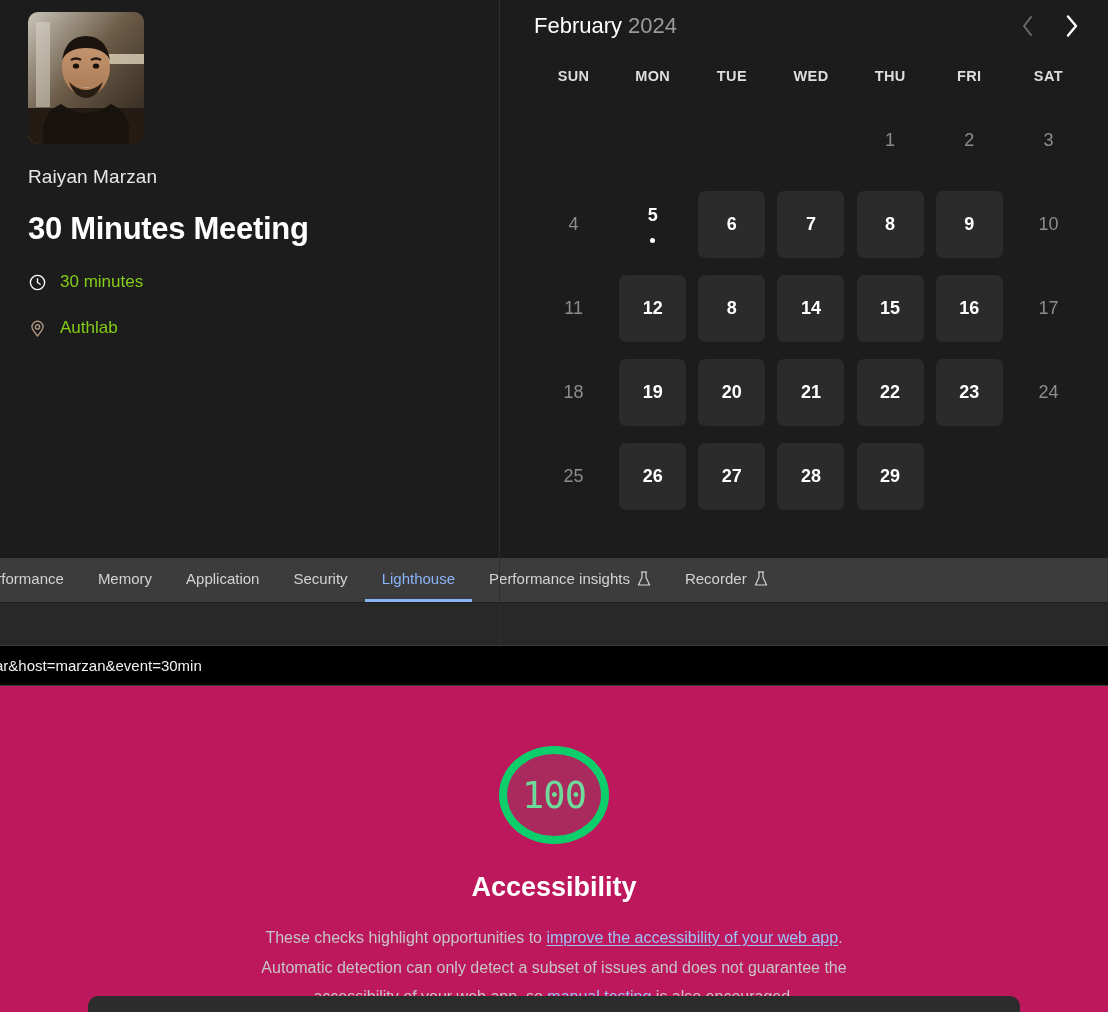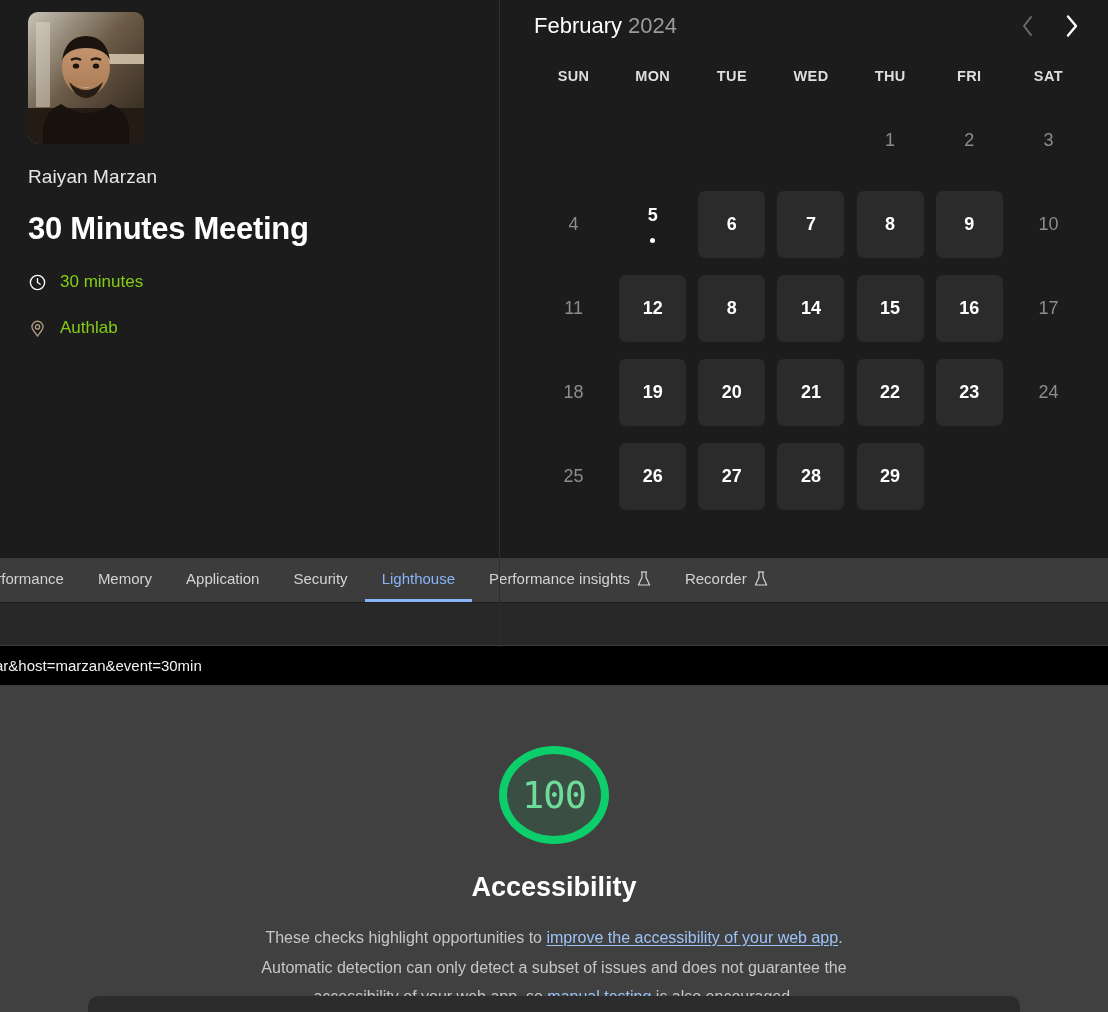--- a/index.html
+++ b/index.html
@@ -211,21 +211,21 @@
     padding-left: 0;
     color: #f1f1f1;
     font-size: 15px;
     flex: none;
     border-bottom: 1px solid #3c3c3c;
   }
   #url-text { margin-left: -5px; white-space: nowrap; }
 
   #lh-report {
     flex: 1;
-    background: #404040;
+    background: #be185d;
     position: relative;
     overflow: hidden;
     display: flex;
     flex-direction: column;
     align-items: center;
     padding-top: 60px;
   }
 
   #gauge {
     width: 110px;

